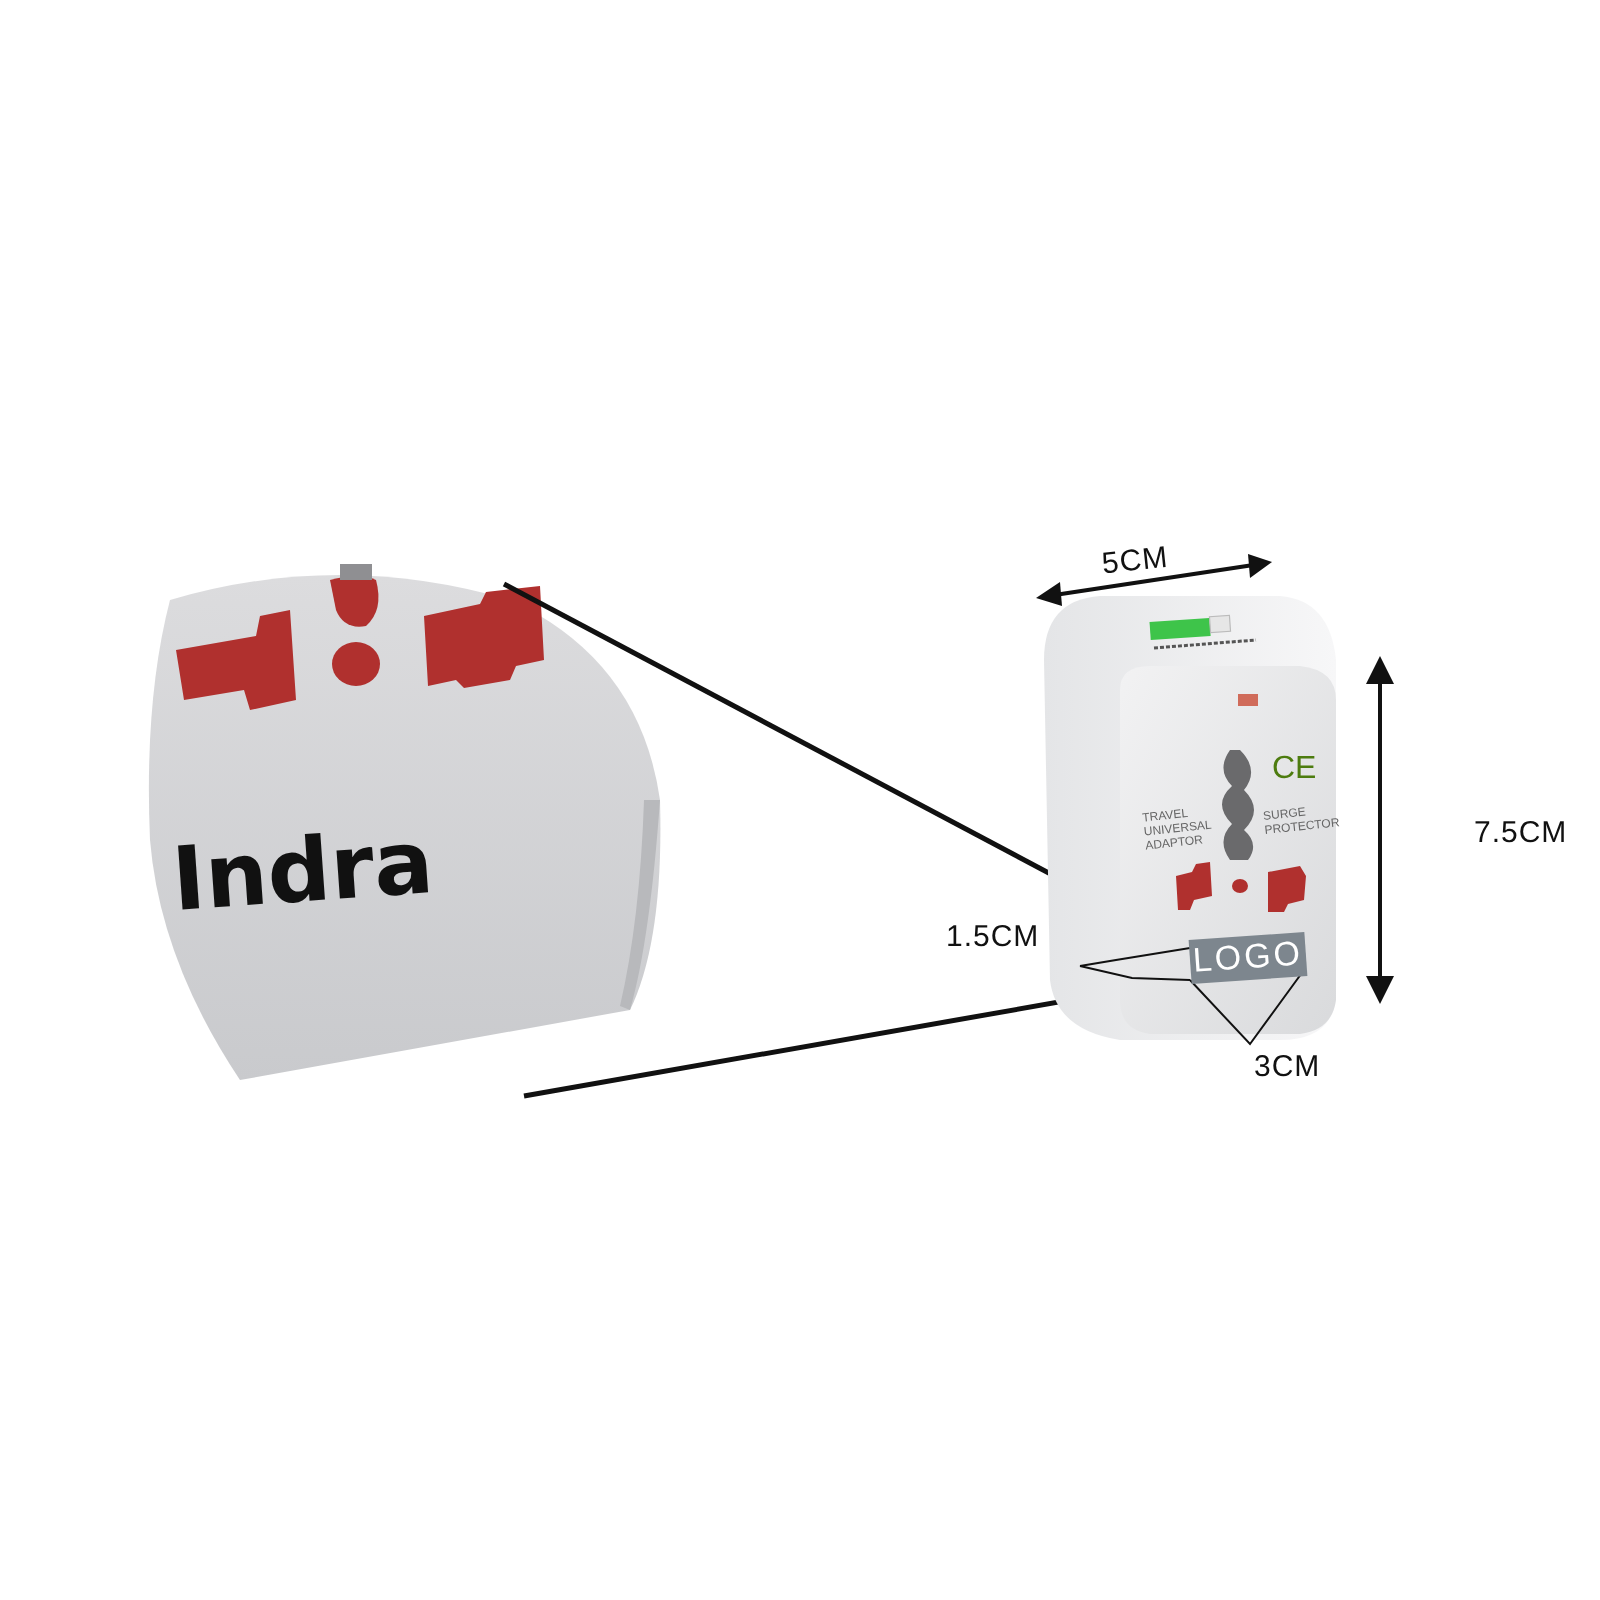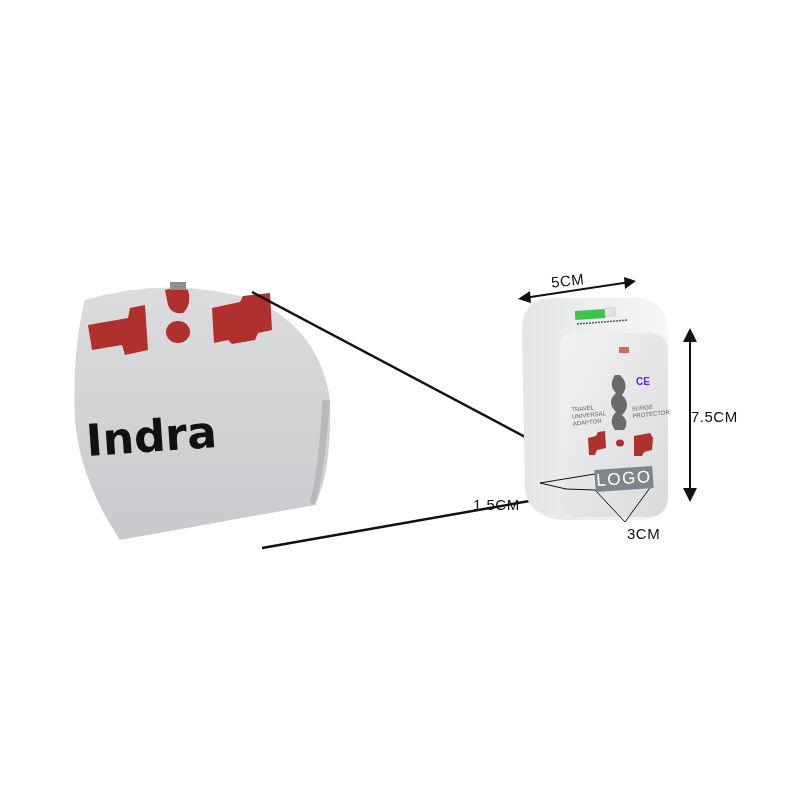--- a/index.html
+++ b/index.html
@@ -2,21 +2,21 @@
 <html><head>
 <meta charset="utf-8">
 <style>
   html,body{margin:0;padding:0;background:#ffffff;}
   #canvas{position:relative;width:800px;height:800px;overflow:hidden;background:#ffffff;font-family:"Liberation Sans",sans-serif;}
   svg{position:absolute;left:0;top:0;}
   .lbl{position:absolute;font-family:"Liberation Sans",sans-serif;color:#111;font-size:15px;letter-spacing:0.5px;}
   .brand{position:absolute;font-family:"DejaVu Sans",sans-serif;font-weight:bold;color:#111;font-size:44px;transform:rotate(-4deg);transform-origin:left bottom;}
   .logo-tag{position:absolute;background:#7d868e;color:#fff;font-family:"Liberation Sans",sans-serif;font-size:17px;letter-spacing:1.5px;text-align:center;line-height:22px;transform:rotate(-4deg);}
   .tiny{position:absolute;font-family:"Liberation Sans",sans-serif;font-size:6px;color:#666;line-height:7px;transform:rotate(-6deg);}
-  .ce{position:absolute;color:#6d28d9;font-family:"Liberation Sans",sans-serif;font-size:10px;font-weight:bold;}
+  .ce{position:absolute;color:#4d7c0f;font-family:"Liberation Sans",sans-serif;font-size:16px;font-weight:normal;}
 </style>
 </head>
 <body>
 
 <div id="canvas">
 
   <svg width="800" height="800" viewBox="0 0 800 800">
     <defs>
       <linearGradient id="gFace" x1="0" y1="0" x2="1" y2="1">
         <stop offset="0" stop-color="#f2f2f3"></stop>
@@ -95,17 +95,17 @@
     <div>TRAVEL</div>
     <div>UNIVERSAL</div>
     <div>ADAPTOR</div>
   </div>
   <div class="tiny" style="left:632px;top:404px;">
     <div>SURGE</div>
     <div>PROTECTOR</div>
   </div>
 
   <div class="lbl" style="left:551px;top:272px;transform:rotate(-6deg);">5CM</div>
-  <div class="lbl" style="left:691px;top:408px;">7.5CM</div>
-  <div class="lbl" style="left:473px;top:496px;">1.5CM</div>
+  <div class="lbl" style="left:737px;top:408px;">7.5CM</div>
+  <div class="lbl" style="left:473px;top:460px;">1.5CM</div>
   <div class="lbl" style="left:627px;top:525px;">3CM</div>
 
 </div>
 
 </body></html>

